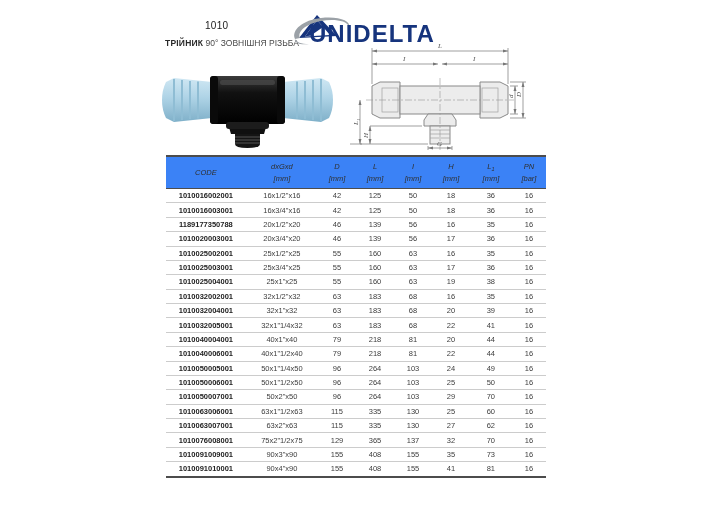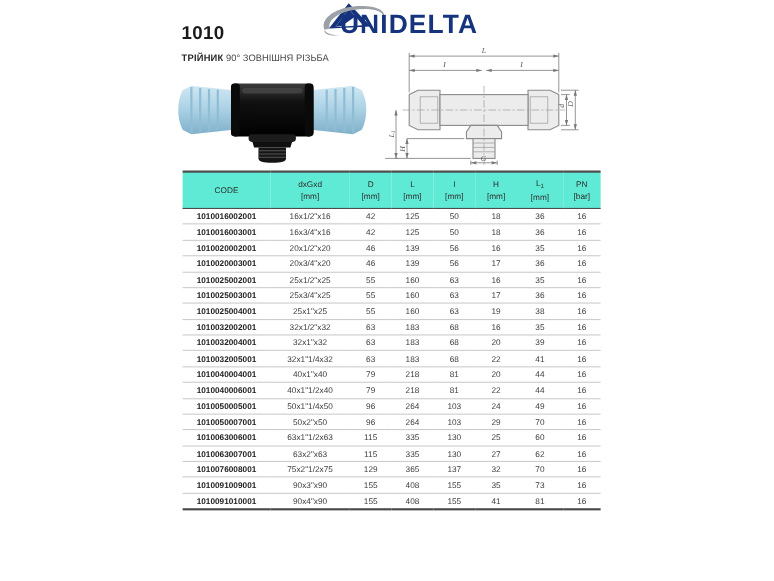--- a/index.html
+++ b/index.html
@@ -1,37 +1,37 @@
 <!DOCTYPE html>
 <html><head>
 <meta charset="utf-8">
 <style>
   html,body{margin:0;padding:0;background:#fff;}
   #page{position:relative;width:704px;height:528px;background:#ffffff;overflow:hidden;
         font-family:"Liberation Sans",sans-serif;color:#333;}
 
   
   .titleblock{position:absolute;left:165px;top:20px;}
-  .pcode{font-size:17px;font-weight:bold;color:#1a1a1a;letter-spacing:.3px;}
+  .pcode{font-size:10px;font-weight:normal;color:#1a1a1a;letter-spacing:.3px;margin-left:40px;}
   .pname{margin-top:7px;font-size:8.5px;color:#4a4a4a;}
   .pname b{color:#2a2a2a;letter-spacing:.2px;}
 
   
-  .logo{position:absolute;left:287px;top:0;}
+  .logo{position:absolute;left:287px;top:12px;}
 
   
   .photo{position:absolute;left:160px;top:60px;}
 
   
   .tdraw{position:absolute;left:350px;top:40px;}
 
   
   .spec{position:absolute;left:166px;top:155px;width:380px;border-collapse:collapse;
         font-size:7.5px;color:#3c3c3c;table-layout:fixed;}
-  .spec thead tr{background:#5eead4;}
+  .spec thead tr{background:#3b82f6;font-style:italic;}
   .spec th{border-top:2px solid #4c4c4c;border-bottom:1.5px solid #4c4c4c;
            font-weight:normal;color:#2f2f2f;padding:4px 1px;line-height:1.5;
            text-align:center;vertical-align:middle;}
   .spec td{border-bottom:1px solid #cccccc;text-align:center;padding:2.2px 1px;
            white-space:nowrap;overflow:hidden;}
   .spec tbody tr:last-child td{border-bottom:2px solid #4c4c4c;}
   .spec td.code{font-weight:bold;color:#222;}
   .c-code{width:21%;} .c-dim{width:19%;} .c-n{width:10%;} .c-l1{width:11%;} .c-pn{width:9%;}
   sub.hsub{font-size:5.5px;vertical-align:-1.5px;}
 
@@ -227,21 +227,21 @@
           <td class="code">1010016003001</td>
           <td>16x3/4"x16</td>
           <td>42</td>
           <td>125</td>
           <td>50</td>
           <td>18</td>
           <td>36</td>
           <td>16</td>
         </tr>
         <tr>
-          <td class="code">1010020002001</td>
+          <td class="code">1189177350788</td>
           <td>20x1/2"x20</td>
           <td>46</td>
           <td>139</td>
           <td>56</td>
           <td>16</td>
           <td>35</td>
           <td>16</td>
         </tr>
         <tr>
           <td class="code">1010020003001</td>
@@ -337,20 +337,30 @@
           <td class="code">1010050005001</td>
           <td>50x1"1/4x50</td>
           <td>96</td>
           <td>264</td>
           <td>103</td>
           <td>24</td>
           <td>49</td>
           <td>16</td>
         </tr>
         <tr>
+          <td class="code">1010050006001</td>
+          <td>50x1"1/2x50</td>
+          <td>96</td>
+          <td>264</td>
+          <td>103</td>
+          <td>25</td>
+          <td>50</td>
+          <td>16</td>
+        </tr>
+        <tr>
           <td class="code">1010050007001</td>
           <td>50x2"x50</td>
           <td>96</td>
           <td>264</td>
           <td>103</td>
           <td>29</td>
           <td>70</td>
           <td>16</td>
         </tr>
         <tr>

